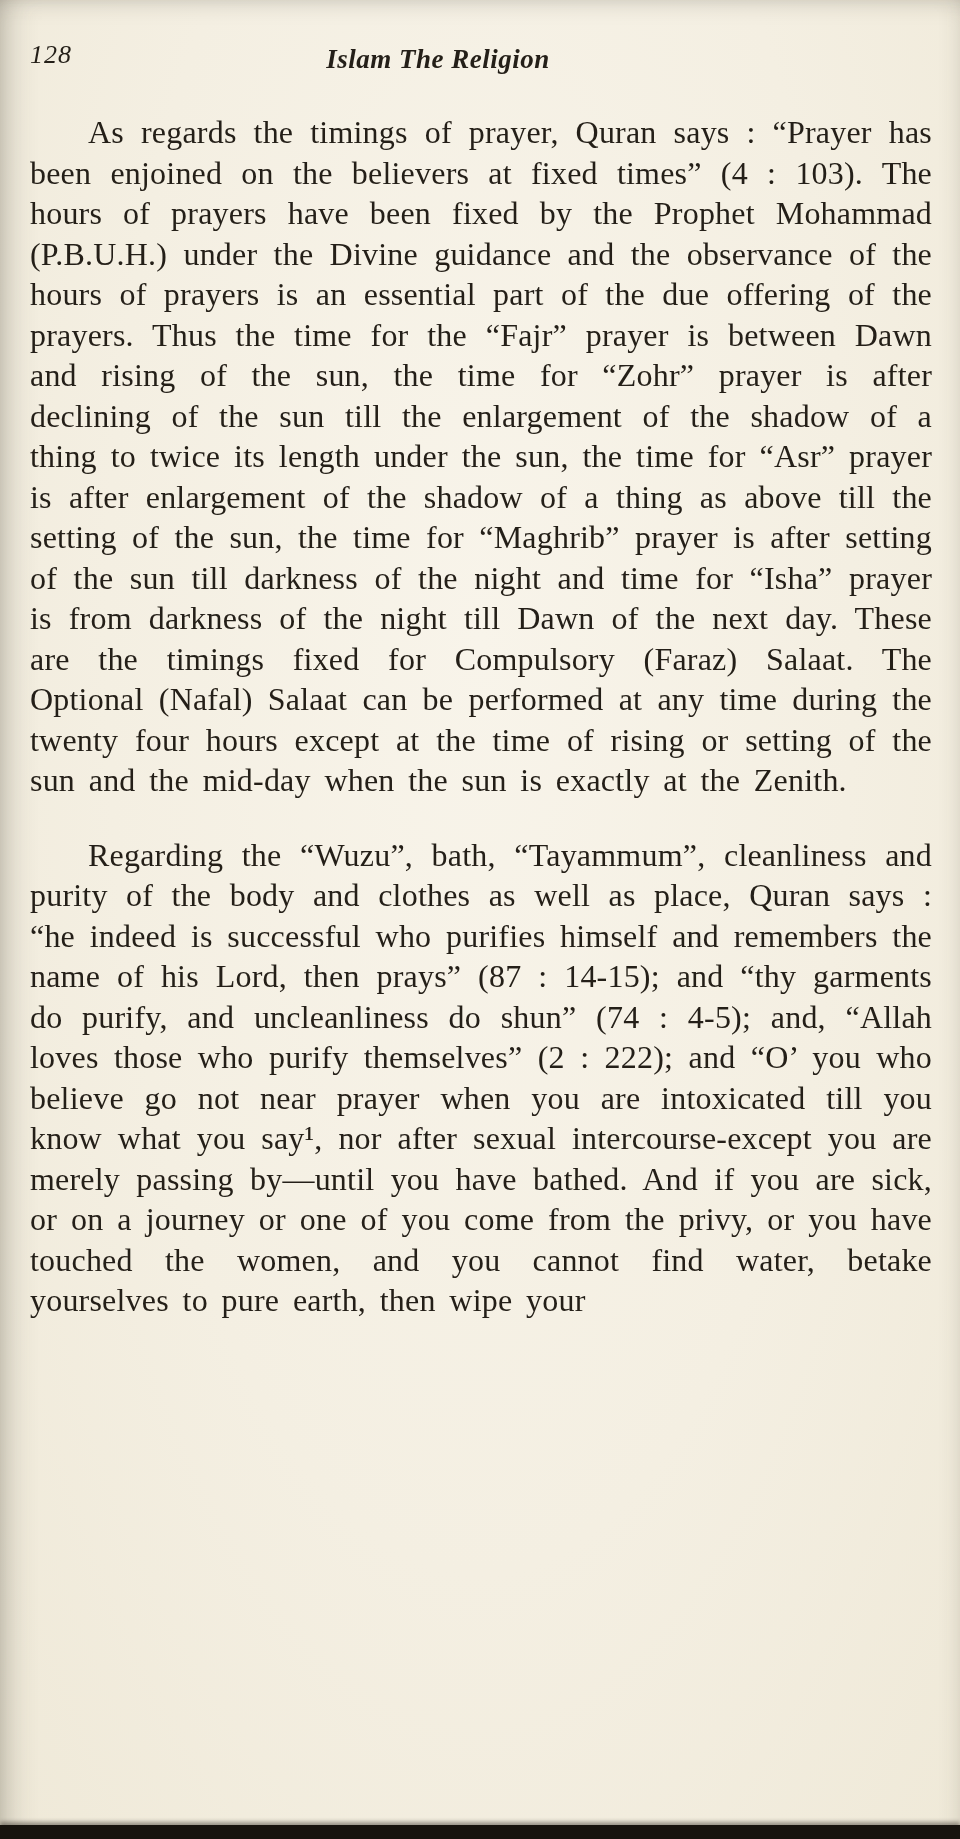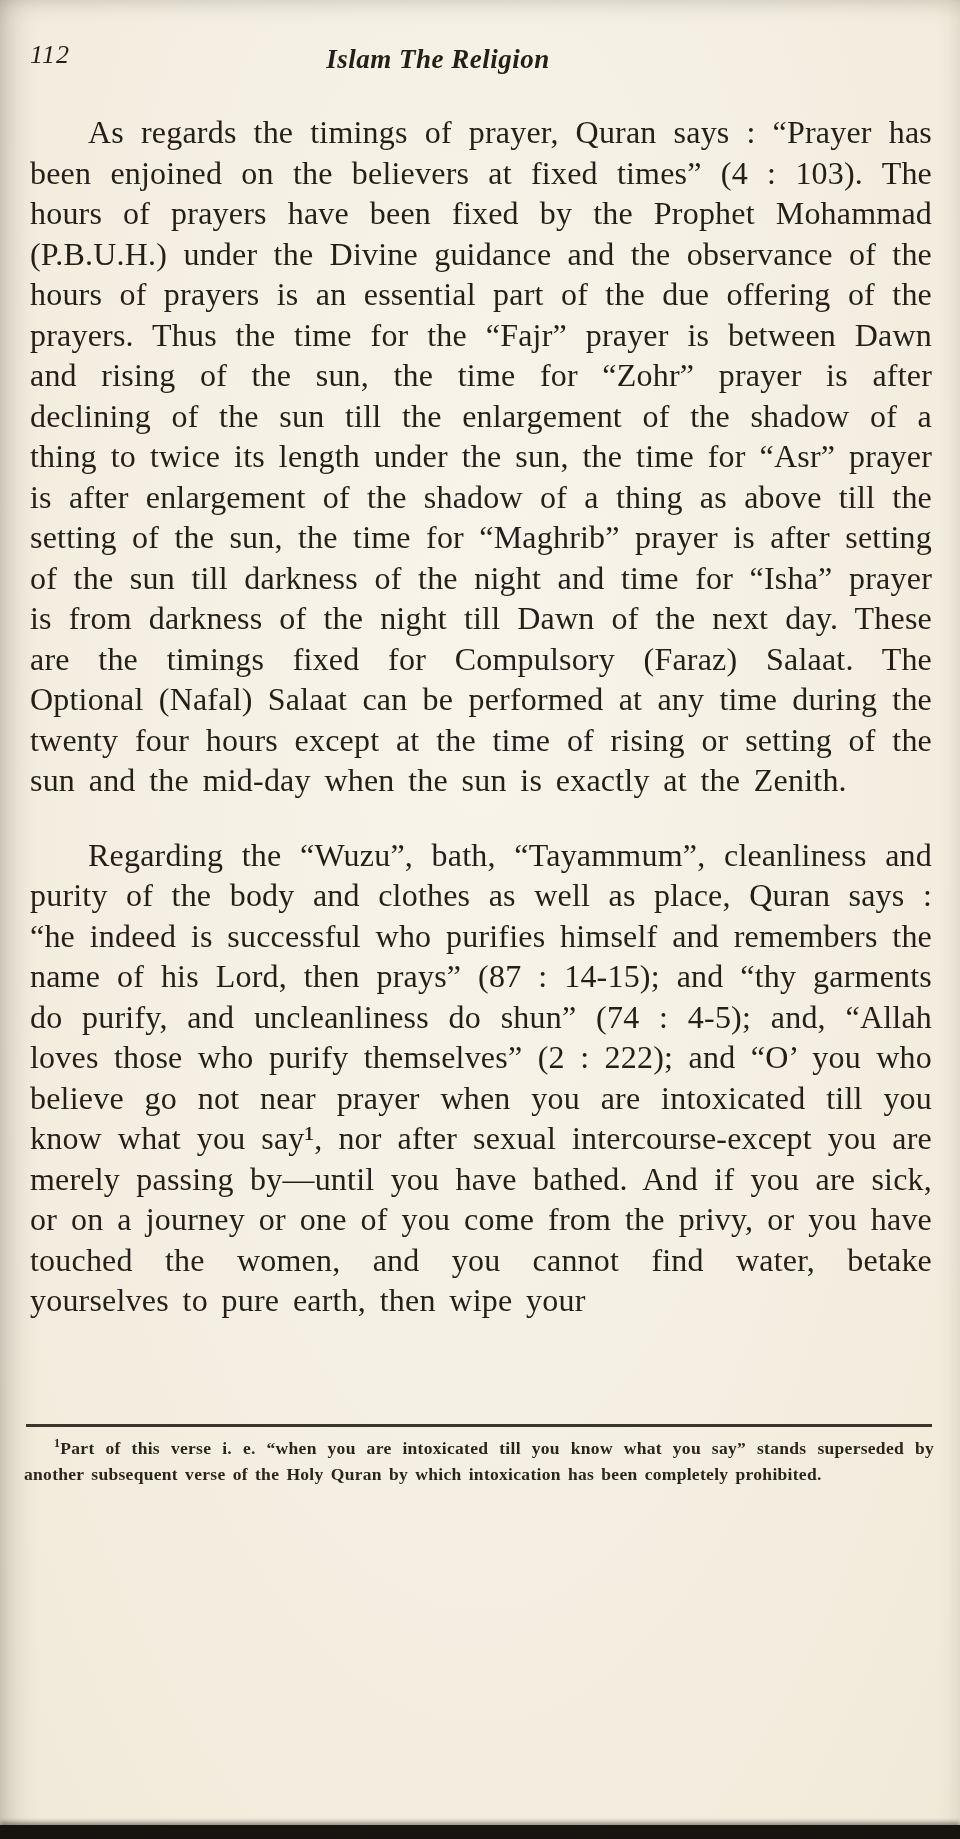--- a/index.html
+++ b/index.html
@@ -95,29 +95,25 @@
     background: #17130e;
     box-shadow: 0 -3px 4px rgba(40,34,26,0.45);
   }
 </style>
 </head>
 <body>
 
 <div class="page">
 
   <header class="page-header">
-    <span class="page-number">112</span>
+    <span class="page-number">128</span>
     <span class="page-title">Islam The Religion</span>
   </header>
 
   <main class="page-body">
     <p class="para para-1">As regards the timings of prayer, Quran says : “Prayer has been enjoined on the believers at fixed times” (4 : 103). The hours of prayers have been fixed by the Prophet Mohammad (P.B.U.H.) under the Divine guidance and the observance of the hours of prayers is an essential part of the due offering of the prayers.  Thus the time for the “Fajr” prayer is between Dawn and rising of the sun, the time for “Zohr” prayer is after declining of the sun till the enlargement of the shadow of a thing to twice its length under the sun, the time for “Asr” prayer is after enlargement of the shadow of a thing as above till the setting of the sun, the time for “Maghrib” prayer is after setting of the sun till darkness of the night and time for “Isha” prayer is from darkness of the night till Dawn of the next day. These are the timings fixed for Compulsory (Faraz) Salaat. The Optional (Nafal) Salaat can be performed at any time during the twenty four hours except at the time of rising or setting of the sun and the mid-day when the sun is exactly at the Zenith.</p>
     <p class="para para-2">Regarding the “Wuzu”, bath, “Tayammum”, cleanliness and purity of the body and clothes as well as place, Quran says : “he indeed is successful who purifies himself and remembers the name of his Lord, then prays” (87 : 14-15); and “thy garments do purify, and uncleanliness do shun” (74 : 4-5); and, “Allah loves those who purify themselves” (2 : 222); and “O’ you who believe go not near prayer when you are intoxicated till you know what you say¹, nor after sexual intercourse-except you are merely passing by—until you have bathed.  And if you are sick, or on a journey or one of you come from the privy, or you have touched the women, and you cannot find water, betake yourselves to pure earth, then wipe your</p>
   </main>
 
-  <div class="footnote-area">
-    <div class="footnote-rule"></div>
-    <p class="footnote"><sup>1</sup><span>Part of this verse i. e. “when you are intoxicated till you know what you say” stands superseded by another subsequent verse of the Holy Quran by which intoxication has been completely prohibited.</span></p>
-  </div>
 
   <div class="scan-bottom-edge"></div>
 
 </div>
 
 </body></html>

